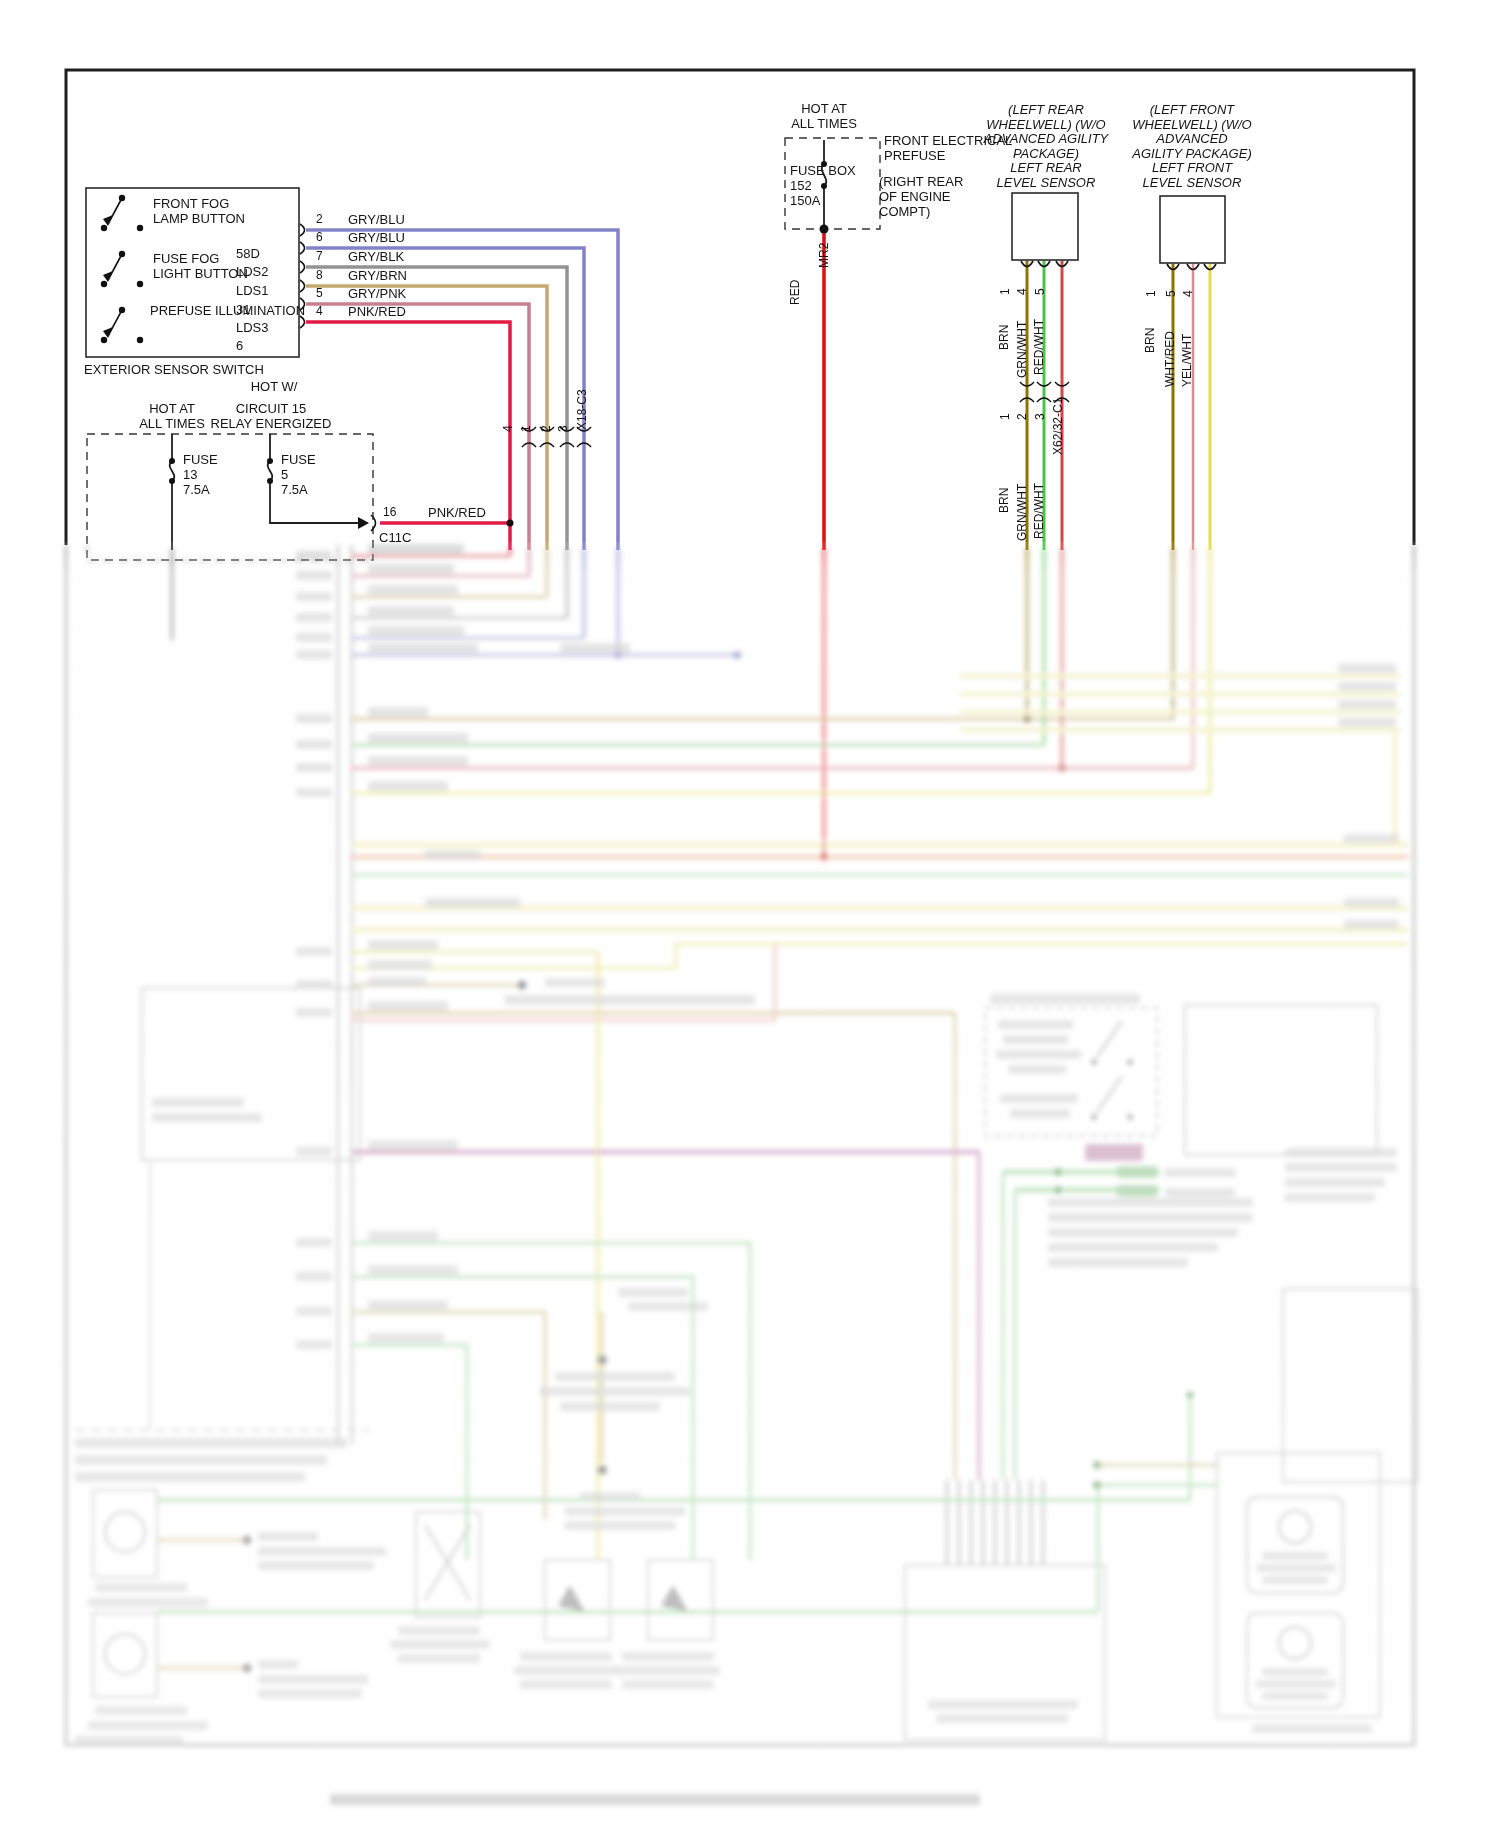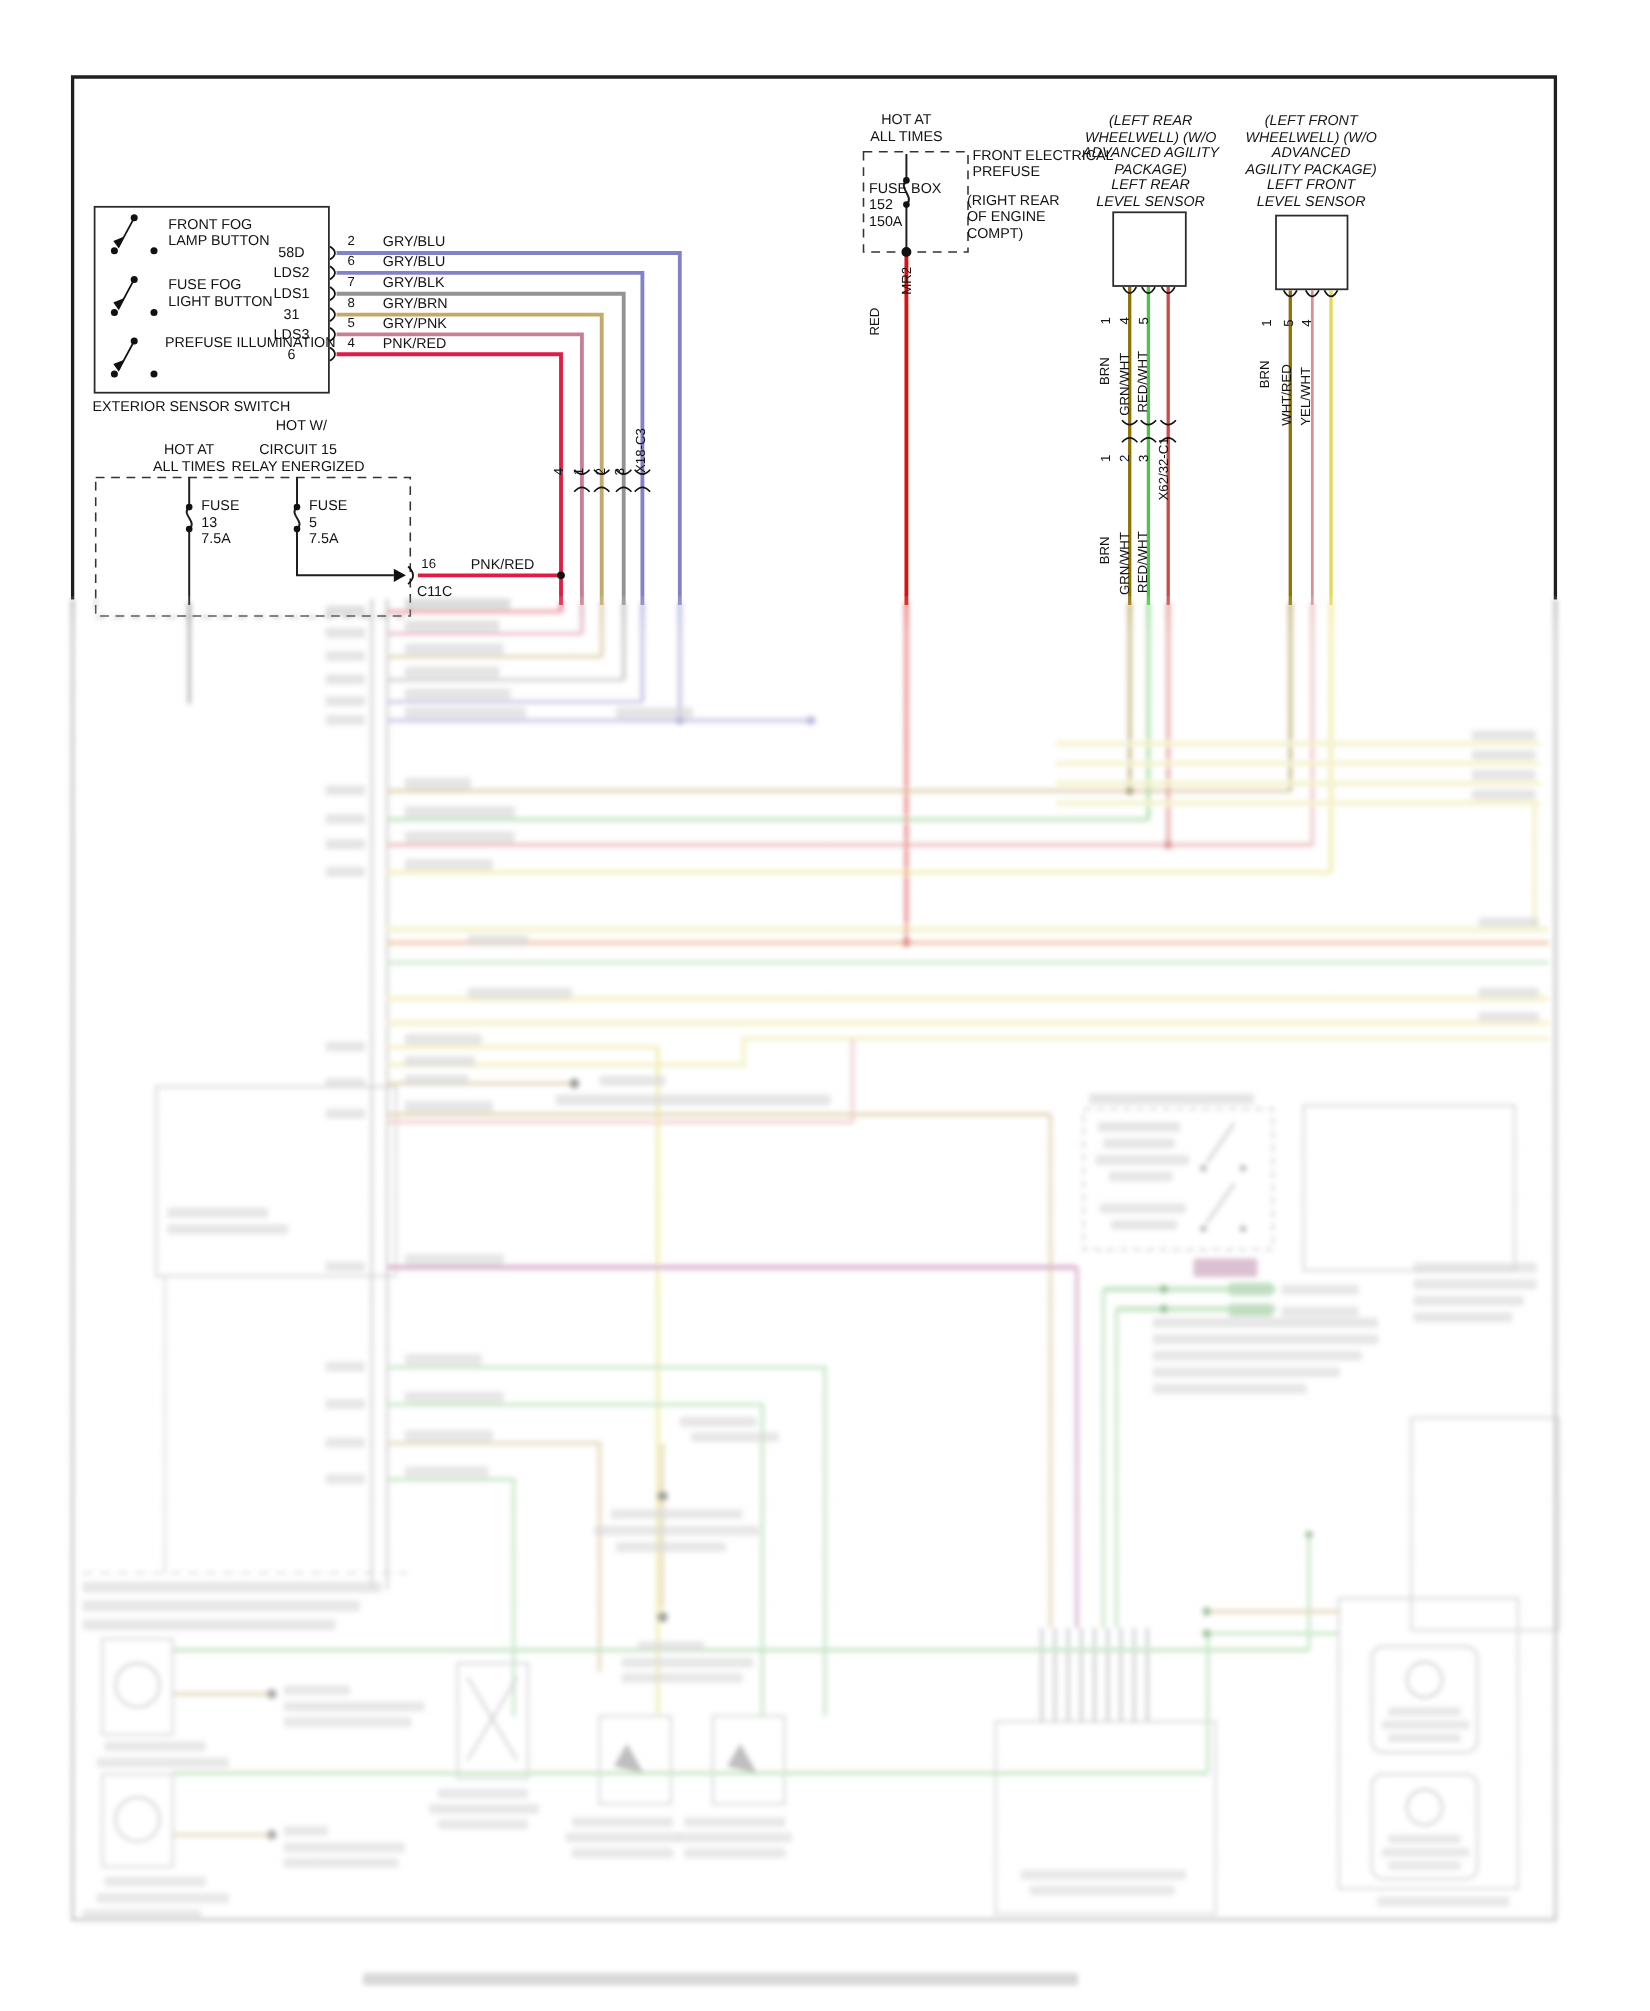--- a/index.html
+++ b/index.html
@@ -2,21 +2,21 @@
 <html><head>
 <meta charset="utf-8">
 <style>
   html,body{margin:0;padding:0;background:#fff;}
   .page{position:relative;width:1500px;height:1828px;background:#fff;overflow:hidden;
         font-family:"Liberation Sans",sans-serif;}
   svg{position:absolute;left:0;top:0;}
   .lb{position:absolute;font-size:13px;line-height:15px;color:#141414;white-space:pre-line;}
   .s12{font-size:12px;}
   .ctr{text-align:center;}
-  .rt{text-align:center;}
+  .rt{text-align:left;margin-top:24px;}
   .lh14{line-height:14.5px;font-style:italic;}
   .rot{transform:rotate(-90deg);transform-origin:0 100%;white-space:nowrap;height:15px;line-height:15px;}
 </style>
 </head>
 <body>
 
 <div class="page">
 
   <svg id="svg" width="1500" height="1828" viewBox="0 0 1500 1828">
     <defs>

